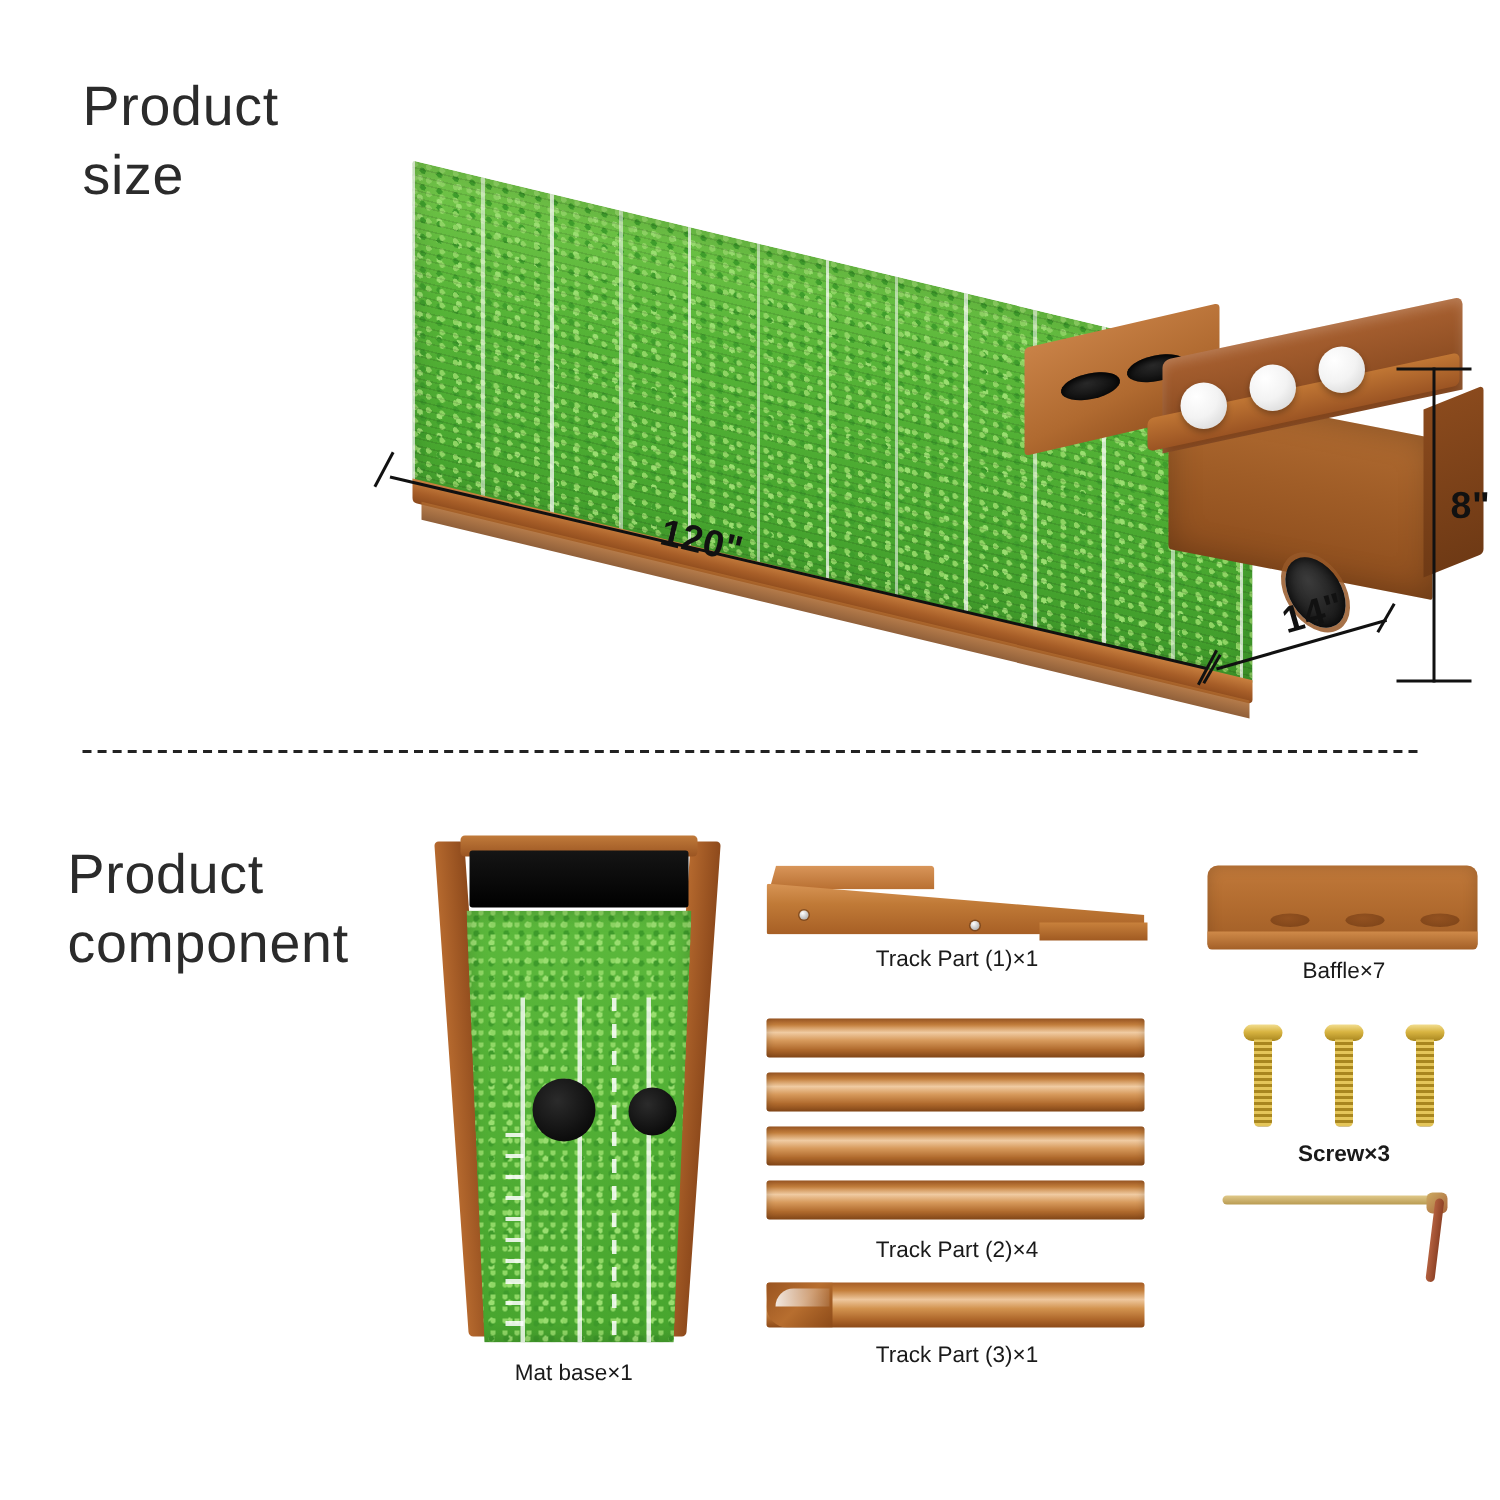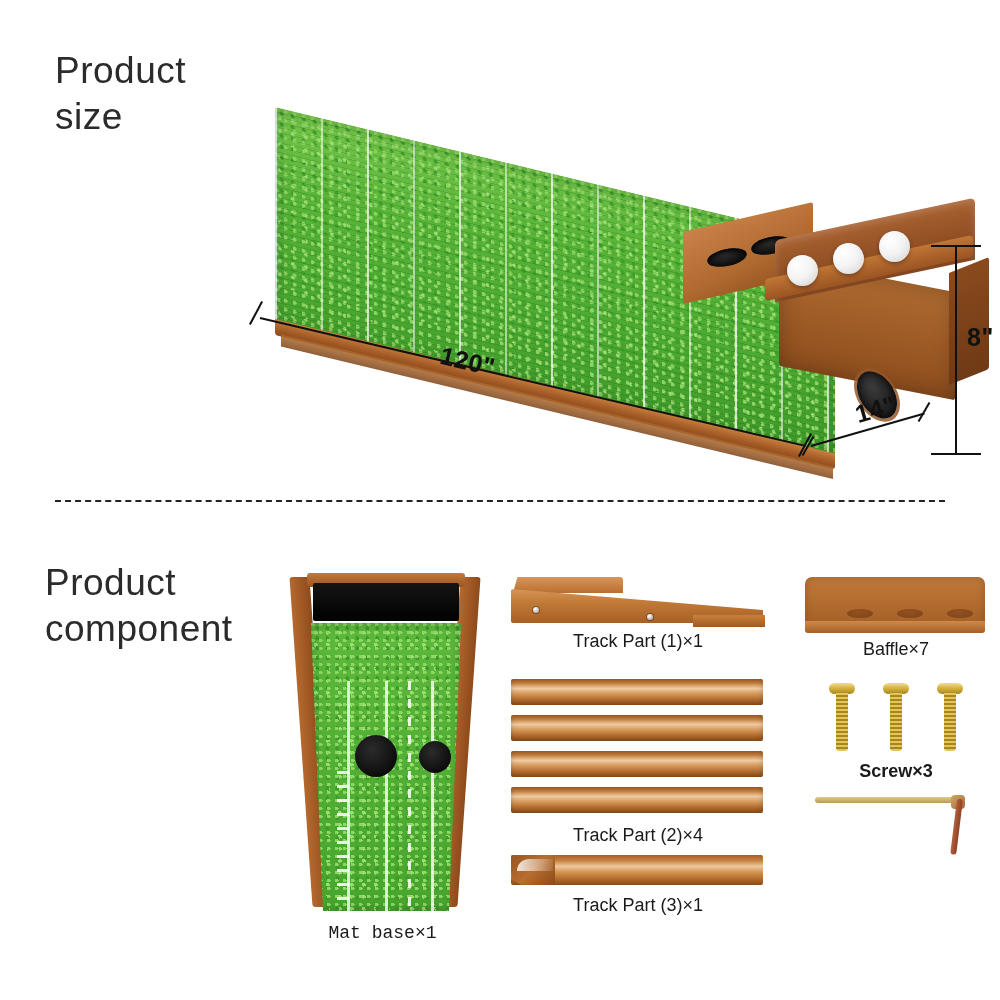--- a/index.html
+++ b/index.html
@@ -139,25 +139,25 @@
   #dim8{left:700px;top:150px;width:2px;height:210px;}
   #dim8-cap-top{left:676px;top:150px;width:50px;height:2px;}
   #dim8-cap-bot{left:676px;top:358px;width:50px;height:2px;}
   #label8{left:712px;top:228px;}
 
   
   #components{position:absolute;left:275px;top:555px;width:725px;height:400px;}
   .comp{position:absolute;}
   .comp-caption{
     position:absolute;left:0;width:100%;text-align:center;
-    font-size:18px;color:#1a1a1a;white-space:nowrap;
-  }
-
-  
-  #comp-matbase{left:0px;top:16px;width:215px;height:395px;font-family:Liberation Mono, monospace;}
+    font-size:15px;color:#1a1a1a;white-space:nowrap;
+  }
+
+  
+  #comp-matbase{left:0px;top:0px;width:215px;height:395px;}
   .mb-stage{position:absolute;left:14px;top:0;width:190px;height:345px;}
   .mb-rail{
     position:absolute;top:6px;width:20px;height:330px;
     background:linear-gradient(90deg,#b5692e,#8e4a1c);
     border-radius:3px;
   }
   #mb-rail-l{left:12px;transform:skewX(4deg);}
   #mb-rail-r{left:160px;transform:skewX(-4deg);}
   .mb-recess{
     position:absolute;left:24px;top:12px;width:146px;height:38px;

